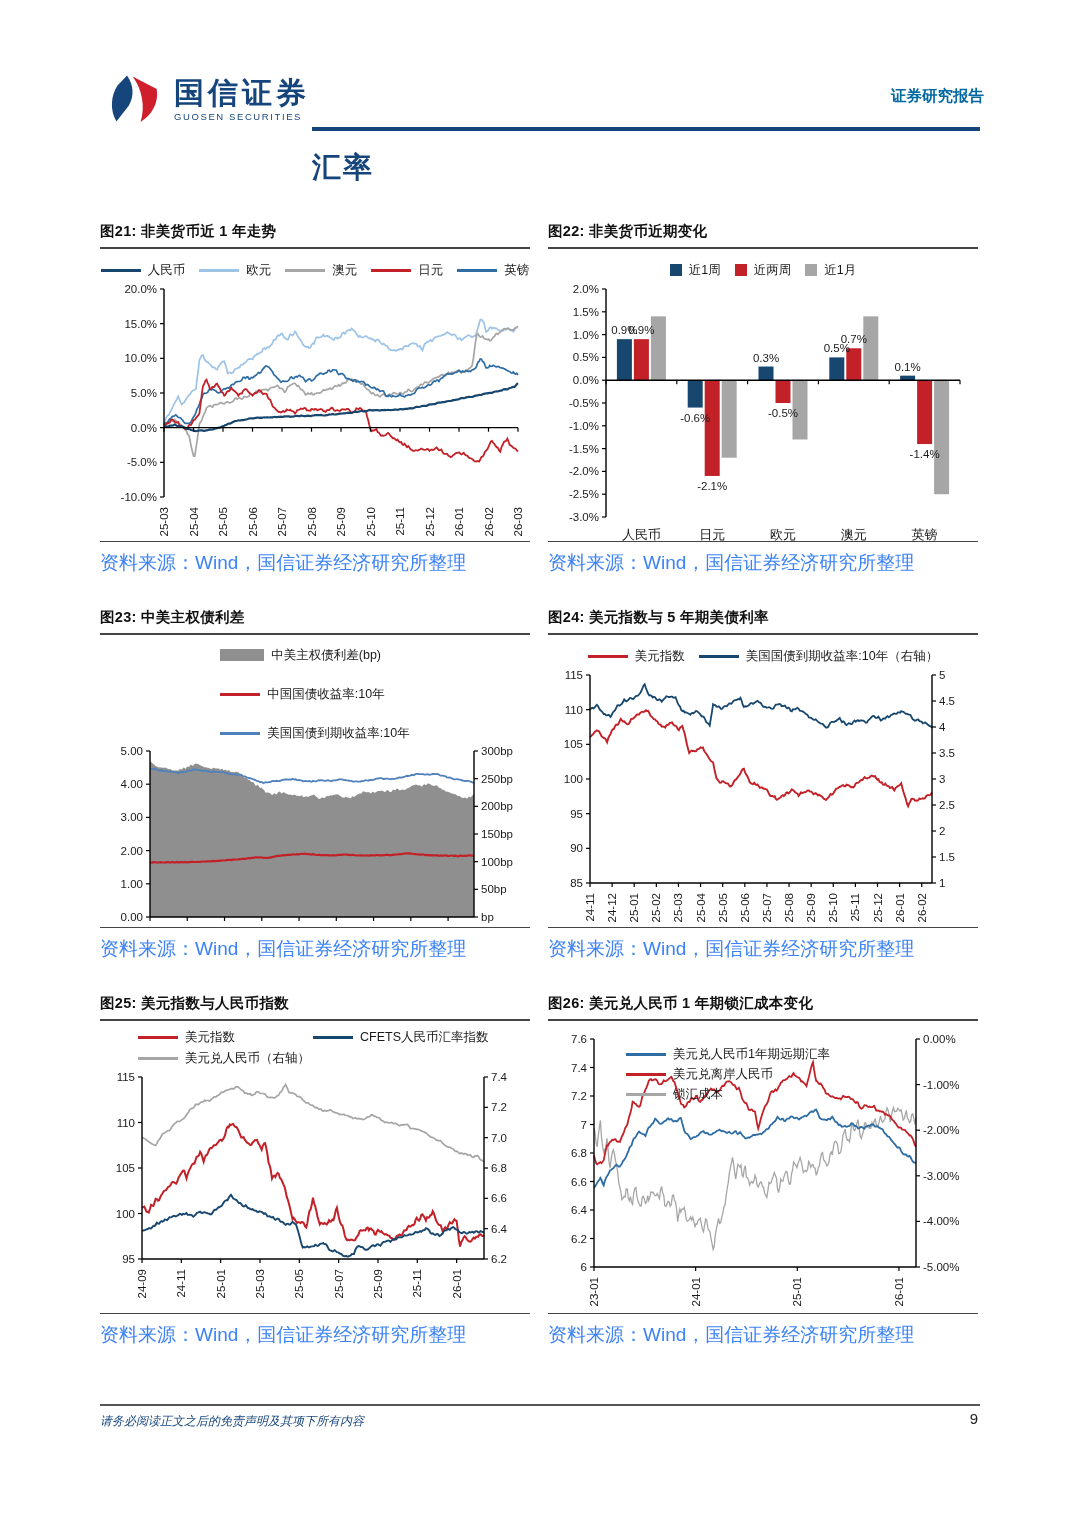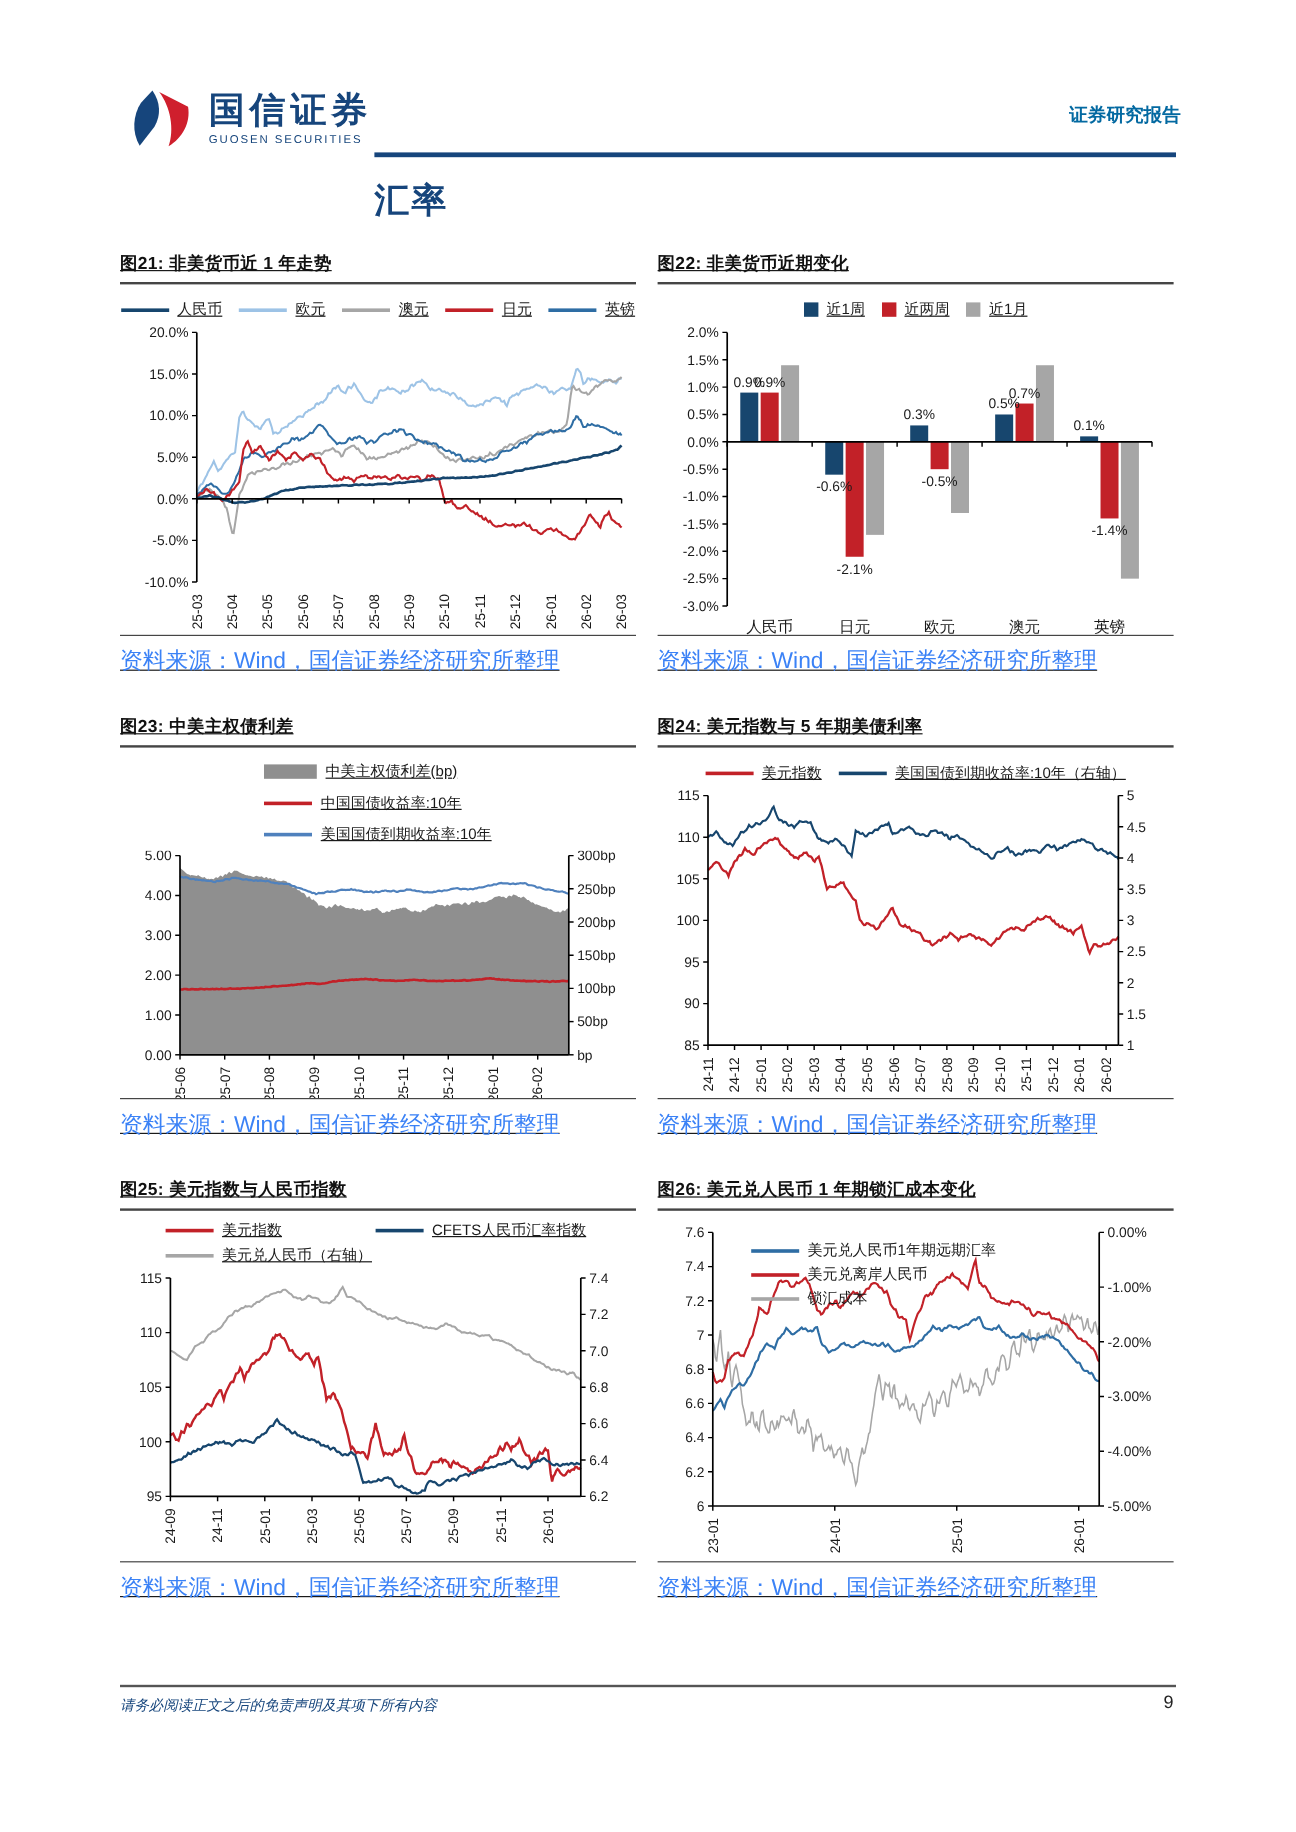--- a/index.html
+++ b/index.html
@@ -9,30 +9,30 @@
   
   .brand { position:absolute; left:108px; top:72px; display:flex; align-items:center; gap:10px; }
   .brand-mark { width:56px; height:54px; }
   .brand-cn { font-size:30px; font-weight:700; color:#16457c; letter-spacing:4px; line-height:1.1; }
   .brand-en { font-size:9.5px; color:#16457c; letter-spacing:1.6px; margin-top:2px; }
   .report-type { position:absolute; right:96px; top:86px; font-size:15.5px; font-weight:700; color:#0369a1; }
   .header-rule { position:absolute; left:312px; top:127px; width:668px; height:4px; background:#16457c; }
   .page-title { position:absolute; left:312px; top:148px; font-size:29px; font-weight:700; color:#16457c; letter-spacing:2px; }
 
   
-  .grid { position:absolute; left:100px; top:210px; width:878px; display:grid; grid-template-columns:430px 430px; column-gap:18px; row-gap:32px;text-decoration:underline; }
+  .grid { position:absolute; left:100px; top:222px; width:878px; display:grid; grid-template-columns:430px 430px; column-gap:18px; row-gap:32px; }
   .figure { width:430px; }
   .fig-title { font-size:14.5px; font-weight:700; color:#111; padding-bottom:6px; border-bottom:2px solid #454545; letter-spacing:0.3px; }
   .fig-chart { height:292px; position:relative; padding-top:8px; overflow:hidden; }
   .fig-source { border-top:1.8px solid #454545; padding-top:8px; font-size:19px; color:#3b82f6; }
 
   
   .legend { display:flex; font-size:12.5px; color:#1a1a1a; }
   .legend-row { justify-content:center; align-items:center; gap:14px; height:26px; }
-  .legend-col { flex-direction:column; align-items:flex-start; gap:6px; width:fit-content; margin:0 auto; padding:2px 0 4px; }
+  .legend-col { flex-direction:column; align-items:flex-start; gap:19px; width:fit-content; margin:0 auto; padding:2px 0 4px; }
   .legend-col .l-item { height:20px; }
   .legend-rows { flex-direction:column; gap:4px; padding-left:38px; padding-bottom:4px; }
   .legend-rows .l-row { display:flex; gap:78px; }
   .legend-overlay { position:absolute; left:78px; top:14px; flex-direction:column; gap:3px; align-items:flex-start; background:transparent;margin-top:11px; }
   .l-item { display:flex; align-items:center; gap:7px; white-space:nowrap; }
   .s-line { width:40px; height:3px; display:inline-block; flex:none; }
   .s-block { width:44px; height:12px; display:inline-block; flex:none; }
   .s-square { width:12px; height:12px; display:inline-block; flex:none; }
 
   svg text { font-family:"Liberation Sans", sans-serif; fill:#1a1a1a; }

